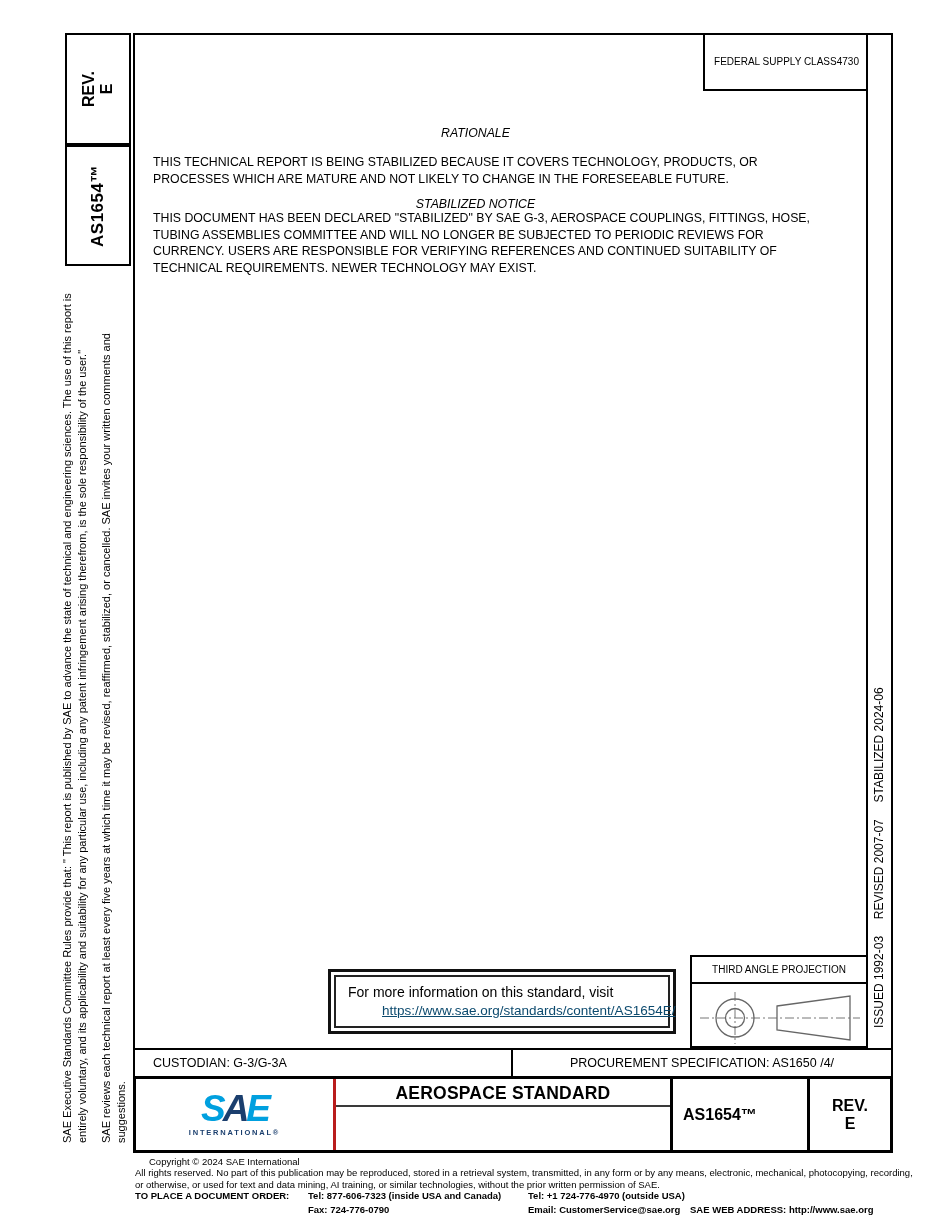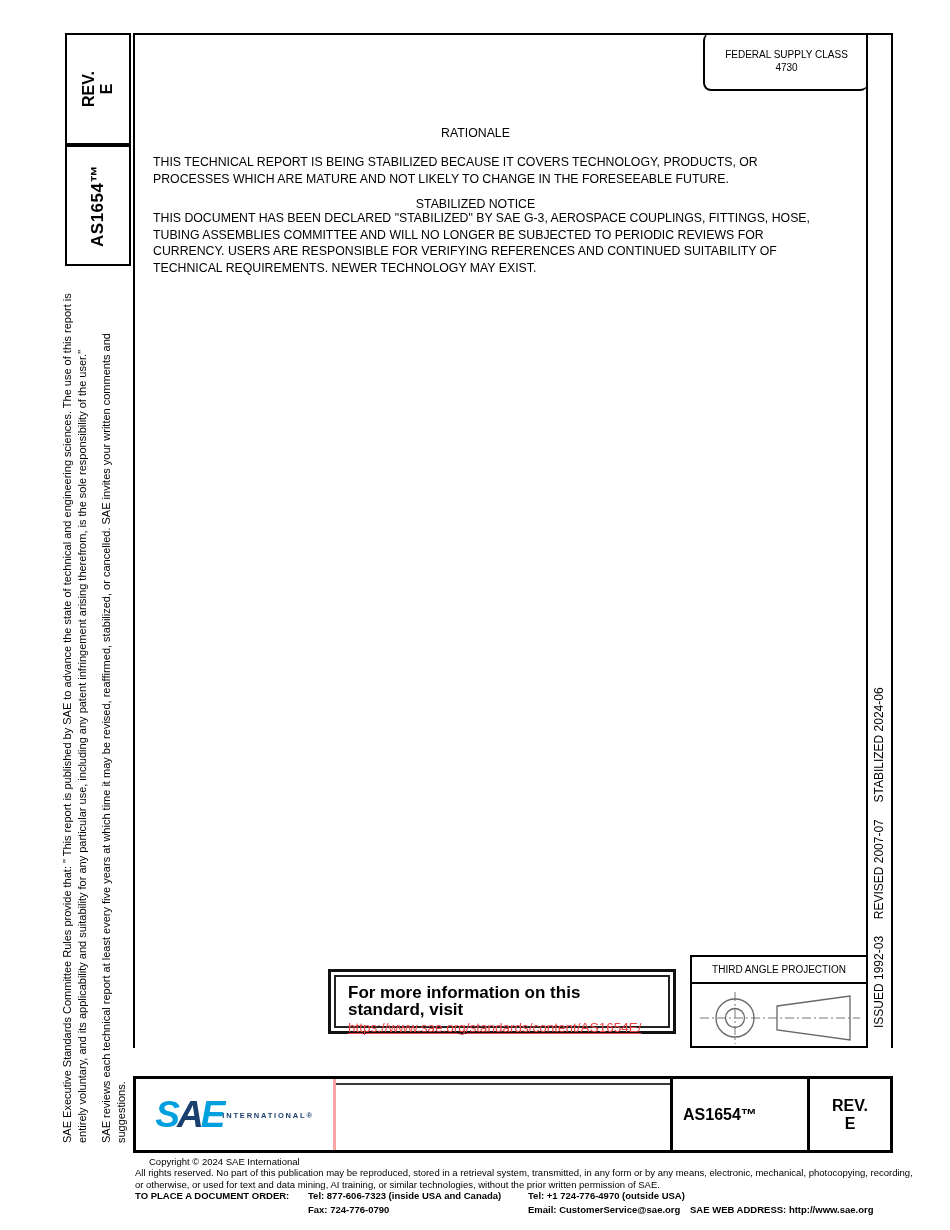--- a/index.html
+++ b/index.html
@@ -25,43 +25,43 @@
   .rot { transform-origin:0 0; transform:rotate(-90deg); }
   .side-para1 { left:60px; top:1143px; width:856px; font-size:11px; line-height:15px; }
   .side-para2 { left:99px; top:1143px; width:858px; font-size:11px; line-height:15px; }
   .history    { left:872px; top:1028px; width:398px; font-size:12px; }
 
   
   .main-box   { left:133px; top:33px; width:735px; height:1015px; border:2px solid #000; border-bottom:none; }
   .right-col  { left:866px; top:33px; width:27px;  height:1015px; border:2px solid #000; border-left:none; border-bottom:none; }
 
   .fsc-box { left:703px; top:33px; width:165px; height:58px; border-left:2px solid #000; border-bottom:2px solid #000;
-             display:flex; flex-direction:column; align-items:center; justify-content:center; font-size:10px; line-height:13px; text-align:center;border-radius:8px; }
+             display:flex; align-items:center; justify-content:center; font-size:10px; line-height:13px; text-align:center; }
 
-  .heading { left:133px; width:685px; text-align:center; font-size:12.3px; }
+  .heading { left:133px; width:685px; text-align:center; font-size:12.3px;font-style:italic; }
   .bodytxt { left:153px; width:706px; font-size:12.3px; line-height:16.6px; }
 
   
   .info-box { left:328px; top:969px; width:348px; height:65px; border:3px solid #111; padding:3px; background:#fff; }
   .info-inner { border:2px solid #222; width:100%; height:100%; padding:7px 12px; }
-  .info-title { font-weight:bold; font-size:17px; line-height:17px; }
+  .info-title { font-weight:normal; font-size:14px; line-height:17px; }
   .info-link  { font-size:13.5px; line-height:19px; text-decoration:underline; }
 
   
   .proj-box { left:690px; top:955px; width:178px; height:93px; border:2px solid #000; background:#fff; }
   .proj-head { height:27px; border-bottom:2px solid #000; display:flex; align-items:center; justify-content:center; font-size:10px; }
 
   
   .cust-row { left:133px; top:1048px; width:760px; height:30px; border:2px solid #000; display:flex; font-size:12.5px; }
   .cust-cell { width:378px; border-right:2px solid #000; display:flex; align-items:center; padding-left:18px; }
   .proc-cell { flex:1; display:flex; align-items:center; justify-content:center; }
 
   
   .title-block { left:133px; top:1076px; width:760px; height:77px; border:3px solid #000; display:flex; background:#fff; }
-  .logo-cell  { width:200px; border-right:3px solid #fca5a5; display:flex; flex-direction:row; align-items:center; justify-content:center; }
+  .logo-cell  { width:200px; border-right:3px solid #b91c1c; display:flex; flex-direction:column; align-items:center; justify-content:center; }
   .title-cell { width:337px; border-right:3px solid #000; display:flex; flex-direction:column; align-items:center; padding-top:3px; }
   .num-cell   { width:137px; border-right:3px solid #000; display:flex; align-items:center; padding-left:10px; font-weight:bold; font-size:16px; }
   .rev-cell   { flex:1; display:flex; align-items:center; justify-content:center; font-weight:bold; font-size:16px; line-height:18px; text-align:center; }
   .doc-type   { font-weight:bold; font-size:17.5px; line-height:22px; letter-spacing:.2px; }
   .title-rule { width:100%; height:2px; background:#3a3a3a; margin-top:1px; }
   .doc-title  { font-size:12.3px; line-height:15.5px; text-align:center; margin-top:5px; }
 
   .sae-word { font-weight:bold; font-style:italic; font-size:37px; line-height:34px; letter-spacing:-3px; }
   .sae-sub  { font-weight:bold; font-size:7.5px; letter-spacing:1.8px; margin-top:2px; }
 
@@ -106,42 +106,47 @@
 PROCESSES WHICH ARE MATURE AND NOT LIKELY TO CHANGE IN THE FORESEEABLE FUTURE.</div>
   <div class="abs heading" style="top:197px;">STABILIZED NOTICE</div>
   <div class="abs bodytxt pre" style="top:210px;">THIS DOCUMENT HAS BEEN DECLARED "STABILIZED" BY SAE G-3, AEROSPACE COUPLINGS, FITTINGS, HOSE,
 TUBING ASSEMBLIES COMMITTEE AND WILL NO LONGER BE SUBJECTED TO PERIODIC REVIEWS FOR
 CURRENCY. USERS ARE RESPONSIBLE FOR VERIFYING REFERENCES AND CONTINUED SUITABILITY OF
 TECHNICAL REQUIREMENTS. NEWER TECHNOLOGY MAY EXIST.</div>
 
   <div class="abs info-box">
     <div class="info-inner">
       <div class="info-title">For more information on this standard, visit</div>
-      <a class="info-link" href="#" style="color:#ef4444;">https://www.sae.org/standards/content/AS1654E/</a>
+      <a class="info-link" href="#" style="color:#0c4a6e;margin-left:34px;">https://www.sae.org/standards/content/AS1654E/</a>
     </div>
   </div>
 
   <div class="abs proj-box">
     <div class="proj-head">THIRD ANGLE PROJECTION</div>
     <svg width="174" height="62" viewBox="0 0 174 62">
       <line x1="8" y1="34" x2="168" y2="34" stroke="#777" stroke-width="1" stroke-dasharray="9 3 2 3"></line>
       <line x1="43" y1="8" x2="43" y2="60" stroke="#777" stroke-width="1" stroke-dasharray="9 3 2 3"></line>
       <circle cx="43" cy="34" r="19" fill="none" stroke="#666" stroke-width="1.3"></circle>
       <circle cx="43" cy="34" r="9.5" fill="none" stroke="#666" stroke-width="1.3"></circle>
       <polygon points="85,22 158,12 158,56 85,46" fill="none" stroke="#666" stroke-width="1.3"></polygon>
     </svg>
   </div>
 
+  <div class="abs cust-row">
+    <div class="cust-cell">CUSTODIAN: G-3/G-3A</div>
+    <div class="proc-cell">PROCUREMENT SPECIFICATION: AS1650 /4/</div>
+  </div>
 
   <div class="abs title-block">
     <div class="logo-cell">
       <div class="sae-word"><span style="color:#00A0DF;">S</span><span style="color:#1B3F6E;">A</span><span style="color:#00A0DF;">E</span></div>
       <div class="sae-sub" style="color:#1B3F6E;">INTERNATIONAL®</div>
     </div>
     <div class="title-cell">
+      <div class="doc-type">AEROSPACE STANDARD</div>
       <div class="title-rule"></div>
     </div>
     <div class="num-cell">AS1654™</div>
     <div class="rev-cell pre">REV.
 E</div>
   </div>
 
   <div class="abs foot foot-copyright">Copyright © 2024 SAE International</div>
   <div class="abs foot foot-rights pre">All rights reserved. No part of this publication may be reproduced, stored in a retrieval system, transmitted, in any form or by any means, electronic, mechanical, photocopying, recording,
 or otherwise, or used for text and data mining, AI training, or similar technologies, without the prior written permission of SAE.</div>

